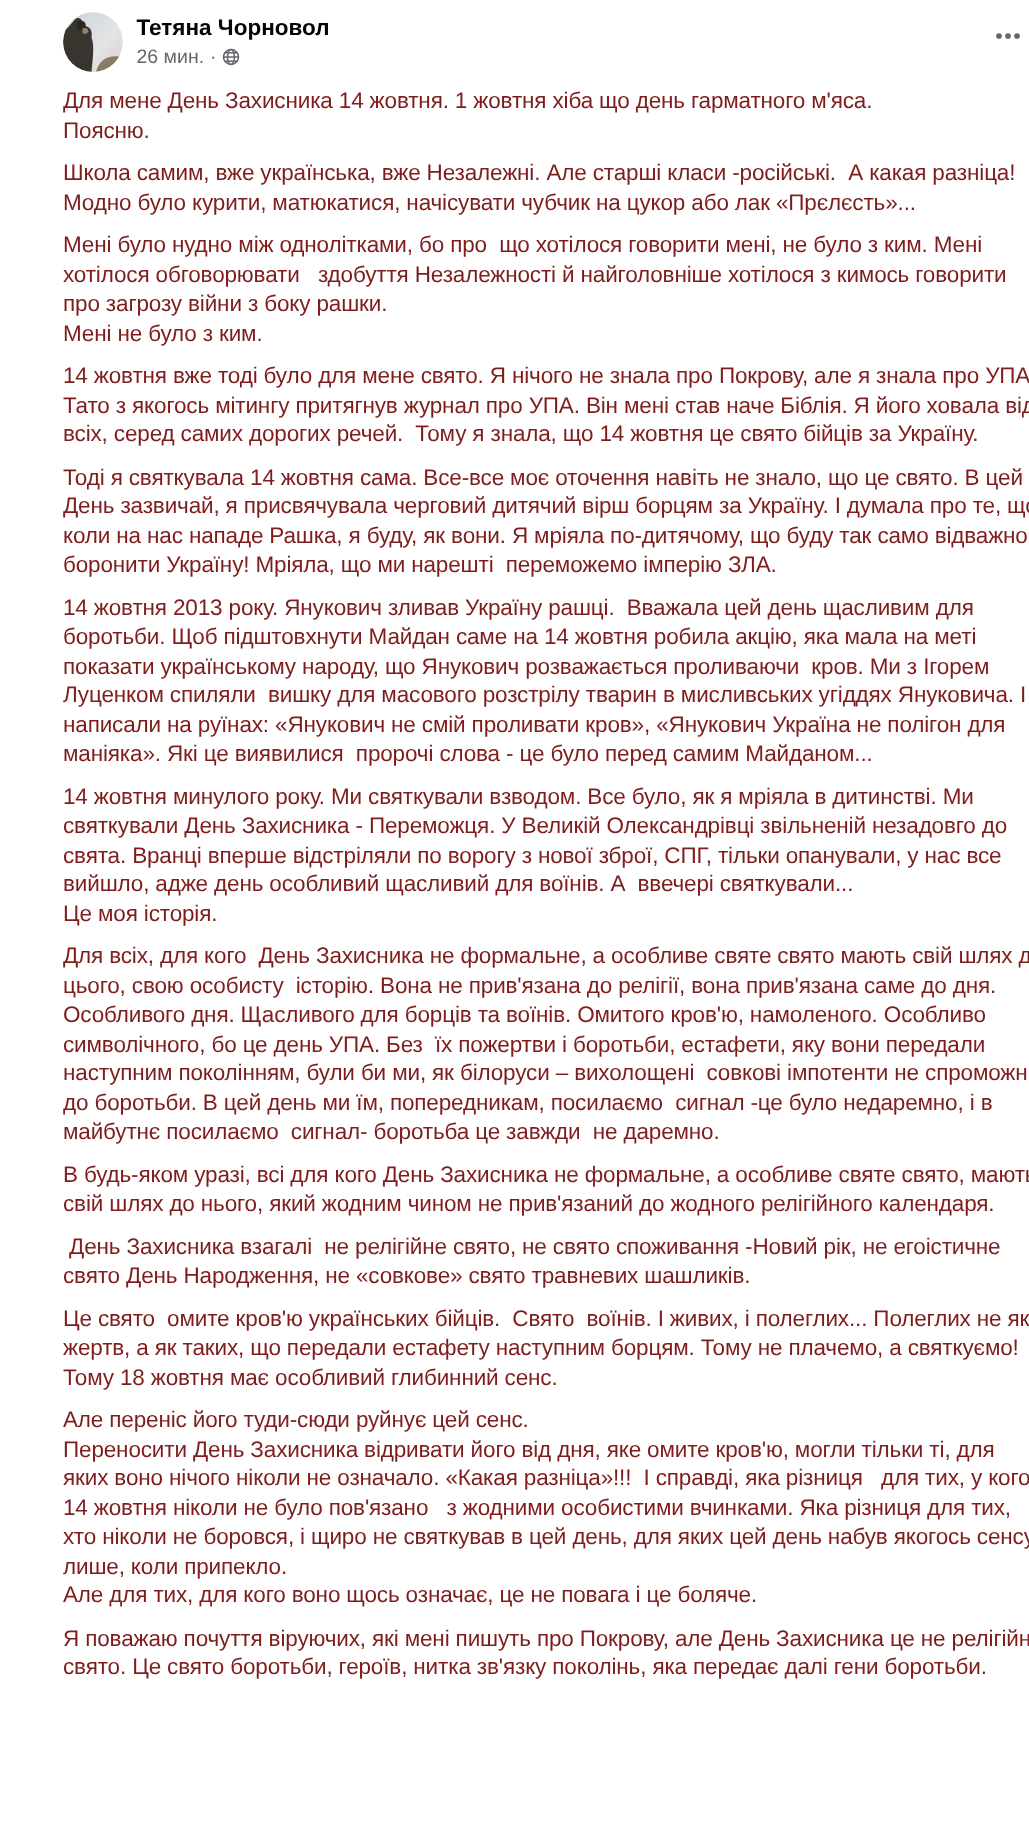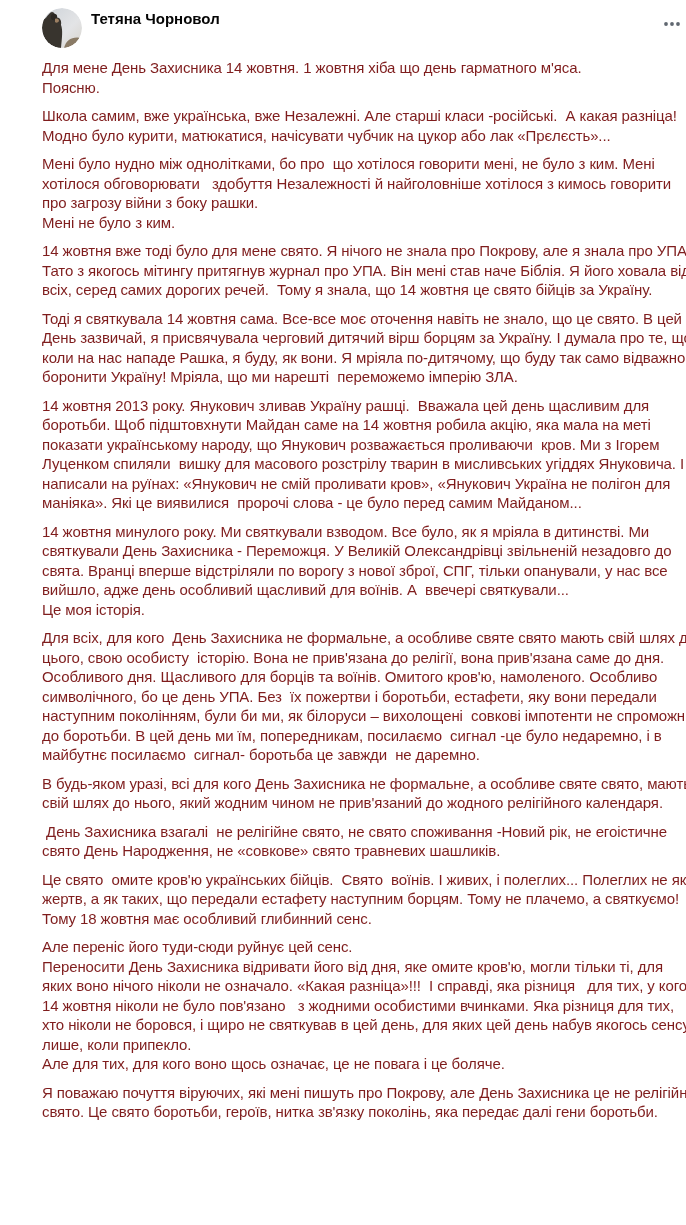--- a/index.html
+++ b/index.html
@@ -105,20 +105,33 @@
           <rect width="40" height="40" fill="url(#sky)"></rect>
           <path d="M22 40 C24 32 30 28 40 30 L40 40 Z" fill="#8a7b66"></path>
           <path d="M0 40 L0 12 C3 12 5 8 8 5 C11 2 14 6 13 10 C17 8 20 12 19 17 C21 22 20 30 19 40 Z" fill="#38342e"></path>
           <circle cx="12" cy="9" r="3.2" fill="#2b2723"></circle>
           <path d="M13 11 C15 10 17 11 17 13 C16 15 14 15 13 14 Z" fill="#9c7f62"></path>
         </g>
       </svg>
     </div>
     <div class="header-text">
       <div class="author">Тетяна Чорновол</div>
+      <div class="meta">
+        <span class="timestamp">26 мин.</span>
+        <span class="sep">·</span>
+        <span class="globe">
+          <svg width="12" height="12" viewBox="0 0 12 12" fill="none" stroke="#65676b" stroke-width="1">
+            <circle cx="6" cy="6" r="5"></circle>
+            <ellipse cx="6" cy="6" rx="2.3" ry="5"></ellipse>
+            <line x1="1" y1="6" x2="11" y2="6"></line>
+            <line x1="1.7" y1="3.2" x2="10.3" y2="3.2"></line>
+            <line x1="1.7" y1="8.8" x2="10.3" y2="8.8"></line>
+          </svg>
+        </span>
+      </div>
     </div>
     <div class="more-btn">
       <span>
         <svg width="20" height="20" viewBox="0 0 20 20">
           <circle cx="4" cy="10" r="1.9" fill="#606770"></circle>
           <circle cx="10" cy="10" r="1.9" fill="#606770"></circle>
           <circle cx="16" cy="10" r="1.9" fill="#606770"></circle>
         </svg>
       </span>
     </div>

